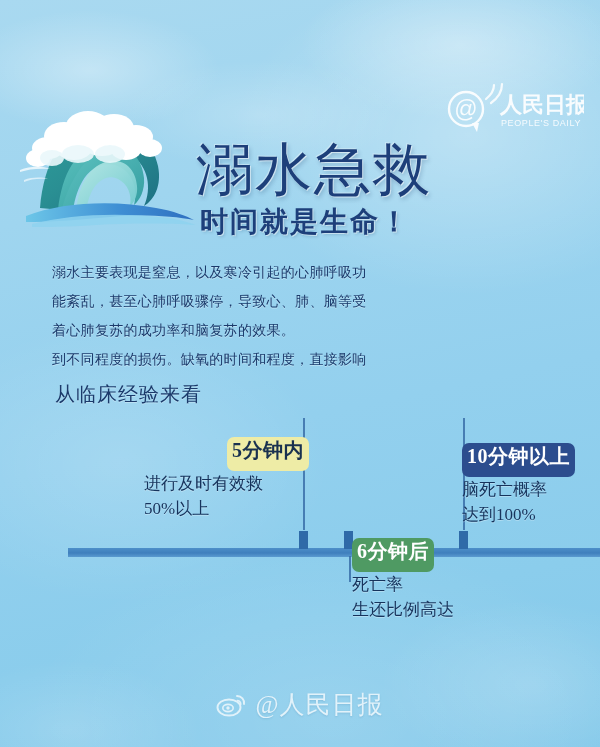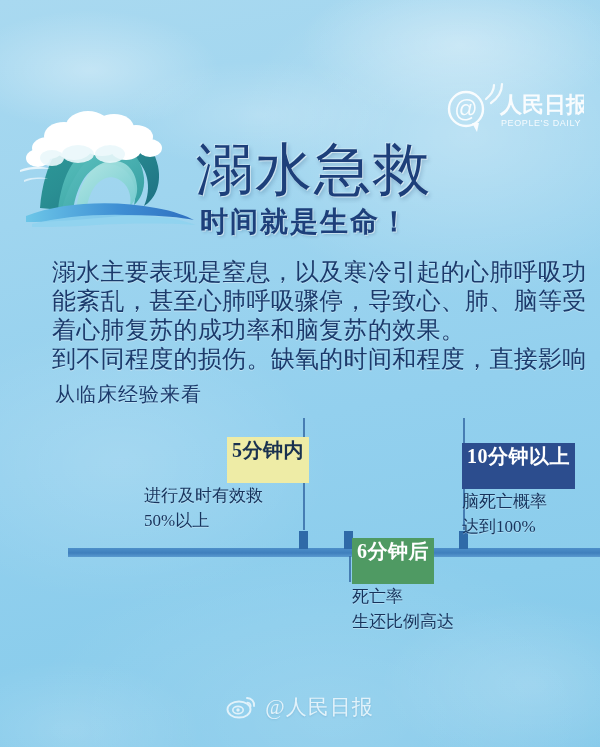--- a/index.html
+++ b/index.html
@@ -75,21 +75,21 @@
       2px 2px 3px rgba(20,50,95,0.18);
     white-space: nowrap;
   }
 
   
   .body-text {
     position: absolute;
     left: 52px;
     top: 258px;
     width: 508px;
-    font-size: 24px;
+    font-size: 14px;
     line-height: 29px;
     color: #1b3a6b;
     letter-spacing: 0.3px;
     text-shadow: 0 1px 0 rgba(255,255,255,0.35);
   }
   .body-text .ln { display: block; white-space: nowrap; }
 
   
   .section-head {
     position: absolute;
@@ -129,23 +129,24 @@
     opacity: 0.85;
   }
 
   
   .callout { position: absolute; }
   .badge {
     display: inline-block;
     font-size: 20px;
     font-weight: bold;
     line-height: 1.18;
-    padding: 2px 5px 20px 5px;
+    padding: 2px 5px 8px 5px;
     white-space: nowrap;
     letter-spacing: 0.5px;
+    border-radius: 7px;
   }
   .badge-yellow { background: #eeeca6; color: #19314f; }
   .badge-green  { background: #4f9a63; color: #ffffff; }
   .badge-navy   { background: #2c4d8e; color: #ffffff; }
 
   .callout-body {
     margin-top: 0;
     font-size: 17px;
     line-height: 25px;
     color: #16335c;
@@ -164,21 +165,21 @@
     left: 0;
     right: 0;
     bottom: 26px;
     display: flex;
     align-items: center;
     justify-content: center;
     gap: 9px;
     opacity: 0.72;
   }
   .footer-wm-text {
-    font-size: 21px;
+    font-size: 25px;
     color: #ffffff;
     letter-spacing: 1px;
     text-shadow: 0 1px 2px rgba(40,90,140,0.25);
   }
 </style>
 </head>
 <body>
 
 <div id="poster">
 

